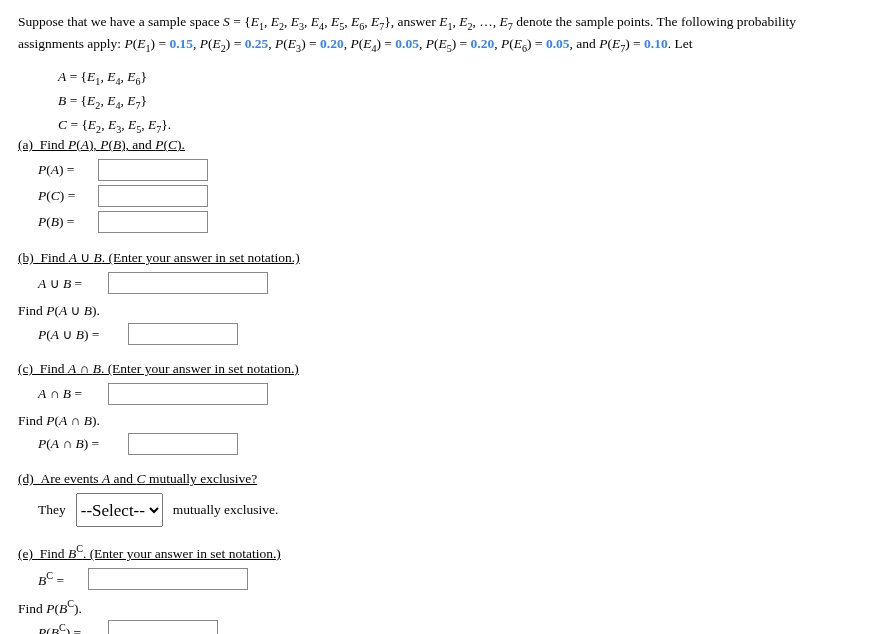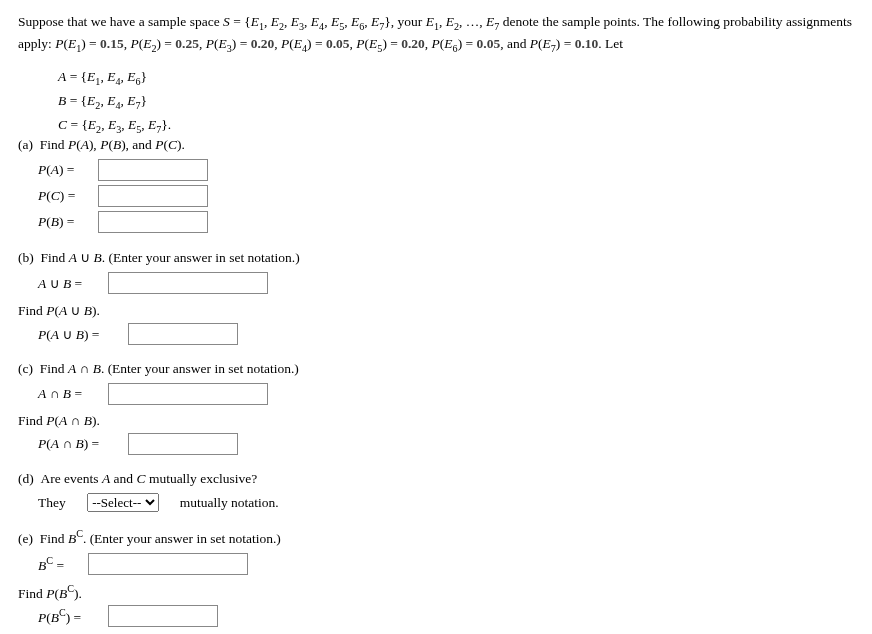--- a/index.html
+++ b/index.html
@@ -21,20 +21,21 @@
       margin-left: 40px;
       font-size: 13.5px;
       line-height: 1.6;
     }
     .part {
       margin-bottom: 16px;
     }
     .part-label {
       font-size: 13.5px;
       margin-bottom: 6px;
+      text-decoration: underline;
     }
     .input-row {
       display: flex;
       align-items: center;
       margin-bottom: 4px;
       margin-left: 20px;
       font-size: 13.5px;
     }
     .input-row .label {
       min-width: 60px;
@@ -44,56 +45,55 @@
       width: 110px;
       height: 22px;
       font-size: 13px;
       padding: 1px 3px;
       font-family: "Times New Roman", Times, serif;
     }
     input.wide {
       width: 160px;
     }
     select {
-      font-size: 13px;
-      height: 19px;
+      font-size: 17px;
+      height: 34px;
       font-family: "Times New Roman", Times, serif;
-      text-align: center;
     }
     .sub-question {
       font-size: 13.5px;
       margin-top: 8px;
       margin-bottom: 4px;
     }
     sup {
       font-size: 0.75em;
       vertical-align: super;
     }
     sub {
       font-size: 0.75em;
       vertical-align: sub;
     }
     .bold-colored {
       font-weight: bold;
-      color: #404040;
+      color: #3b82f6;
     }
     .they-row {
       display: flex;
       align-items: center;
-      gap: 21px;
+      gap: 10px;
       margin-left: 20px;
       font-size: 13.5px;
     }
   </style>
 </head>
 <body>
 
 <div class="intro-text">
   Suppose that we have a sample space <i>S</i> = {<i>E</i><sub>1</sub>, <i>E</i><sub>2</sub>, <i>E</i><sub>3</sub>, <i>E</i><sub>4</sub>, <i>E</i><sub>5</sub>, <i>E</i><sub>6</sub>, <i>E</i><sub>7</sub>},
-  <span>your</span>
+  <span>answer</span>
   <i>E</i><sub>1</sub>, <i>E</i><sub>2</sub>, …, <i>E</i><sub>7</sub> denote the sample points. The following probability assignments
   apply: <i>P</i>(<i>E</i><sub>1</sub>) = <span class="bold-colored">0.15</span>, <i>P</i>(<i>E</i><sub>2</sub>) = <span class="bold-colored">0.25</span>, <i>P</i>(<i>E</i><sub>3</sub>) = <span class="bold-colored">0.20</span>, <i>P</i>(<i>E</i><sub>4</sub>) = <span class="bold-colored">0.05</span>, <i>P</i>(<i>E</i><sub>5</sub>) = <span class="bold-colored">0.20</span>, <i>P</i>(<i>E</i><sub>6</sub>) = <span class="bold-colored">0.05</span>, and <i>P</i>(<i>E</i><sub>7</sub>) = <span class="bold-colored">0.10</span>. Let
 </div>
 
 <div class="sets-block">
   <div><i>A</i> = {<i>E</i><sub>1</sub>, <i>E</i><sub>4</sub>, <i>E</i><sub>6</sub>}</div>
   <div><i>B</i> = {<i>E</i><sub>2</sub>, <i>E</i><sub>4</sub>, <i>E</i><sub>7</sub>}</div>
   <div><i>C</i> = {<i>E</i><sub>2</sub>, <i>E</i><sub>3</sub>, <i>E</i><sub>5</sub>, <i>E</i><sub>7</sub>}.</div>
 </div>
 
@@ -149,21 +149,21 @@
   <div class="part-label">
     <span>(d)</span>&nbsp;&nbsp;Are events <i>A</i> and <i>C</i> mutually exclusive?
   </div>
   <div class="they-row">
     <span>They</span>
     <select aria-label="Are A and C mutually exclusive?">
       <option>--Select--</option>
       <option>are</option>
       <option>are not</option>
     </select>
-    <span>mutually notation.</span>
+    <span>mutually exclusive.</span>
   </div>
 </div>
 
 <div class="part">
   <div class="part-label">
     <span>(e)</span>&nbsp;&nbsp;Find <i>B</i><sup>C</sup>. (Enter your answer in set notation.)
   </div>
   <div class="input-row">
     <span class="label" style="min-width:50px;"><i>B</i><sup>C</sup> =&nbsp;</span>
     <input type="text" class="wide" aria-label="B complement" style="">

